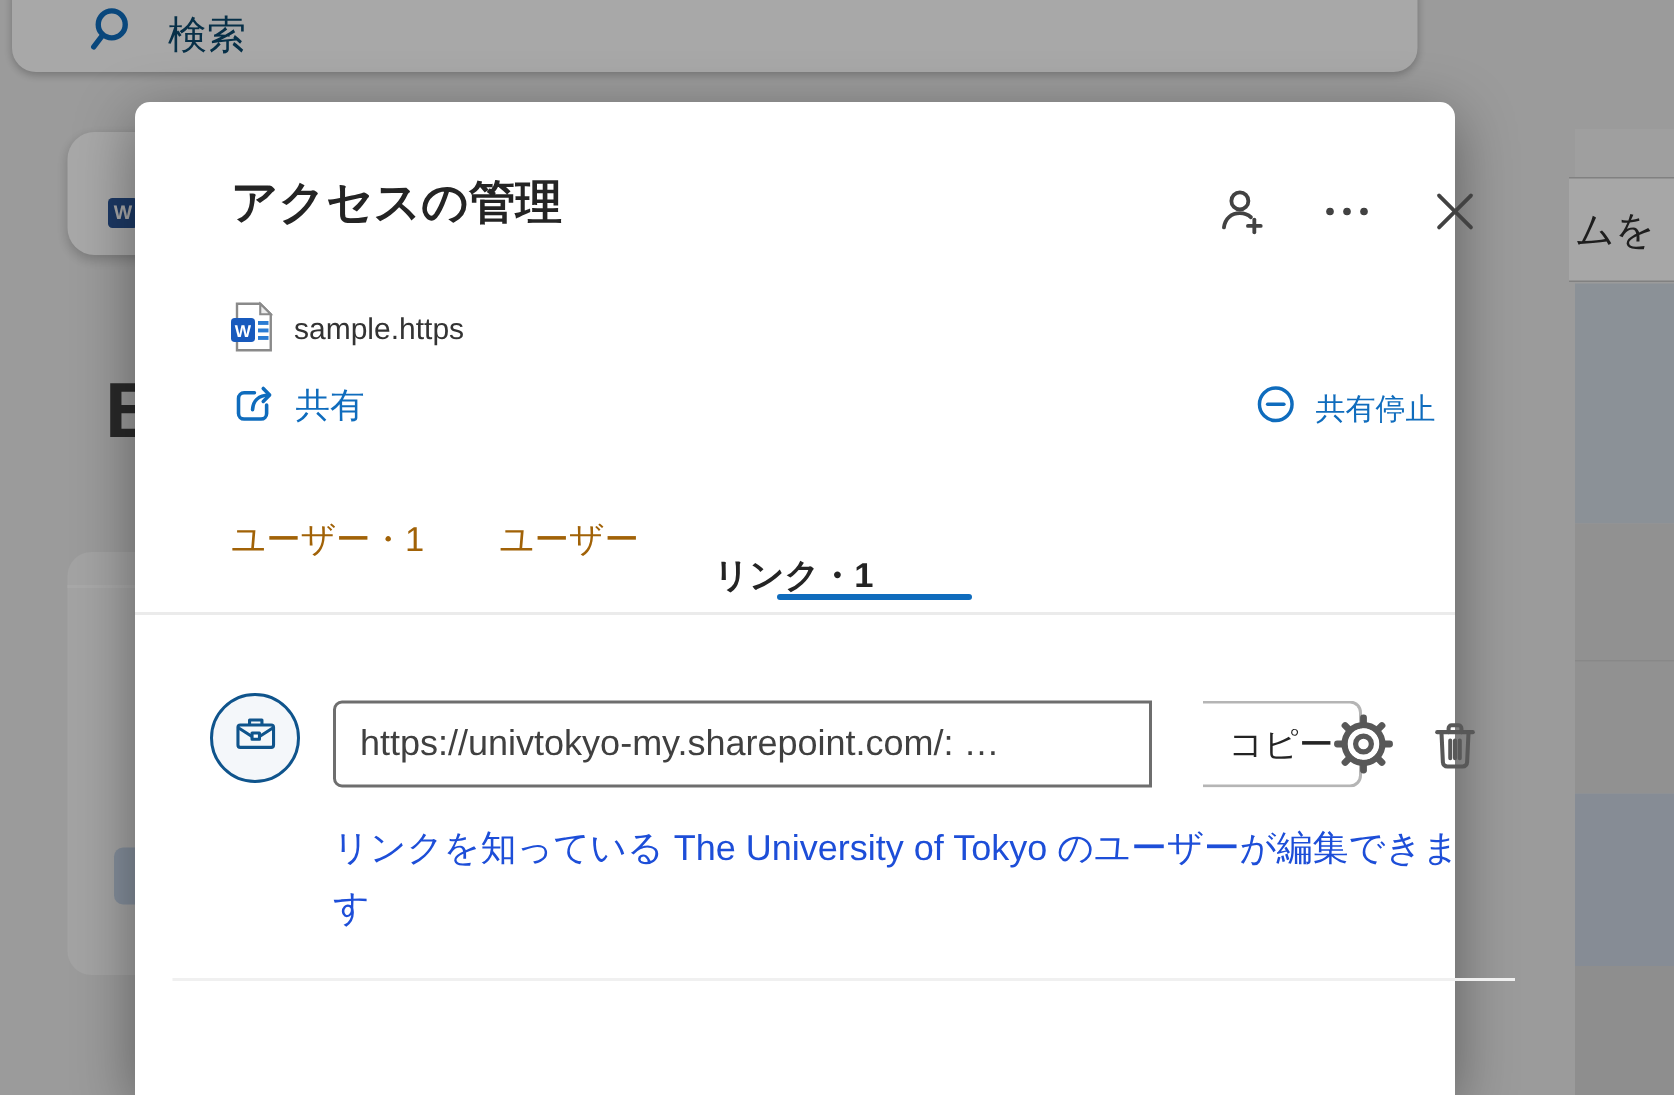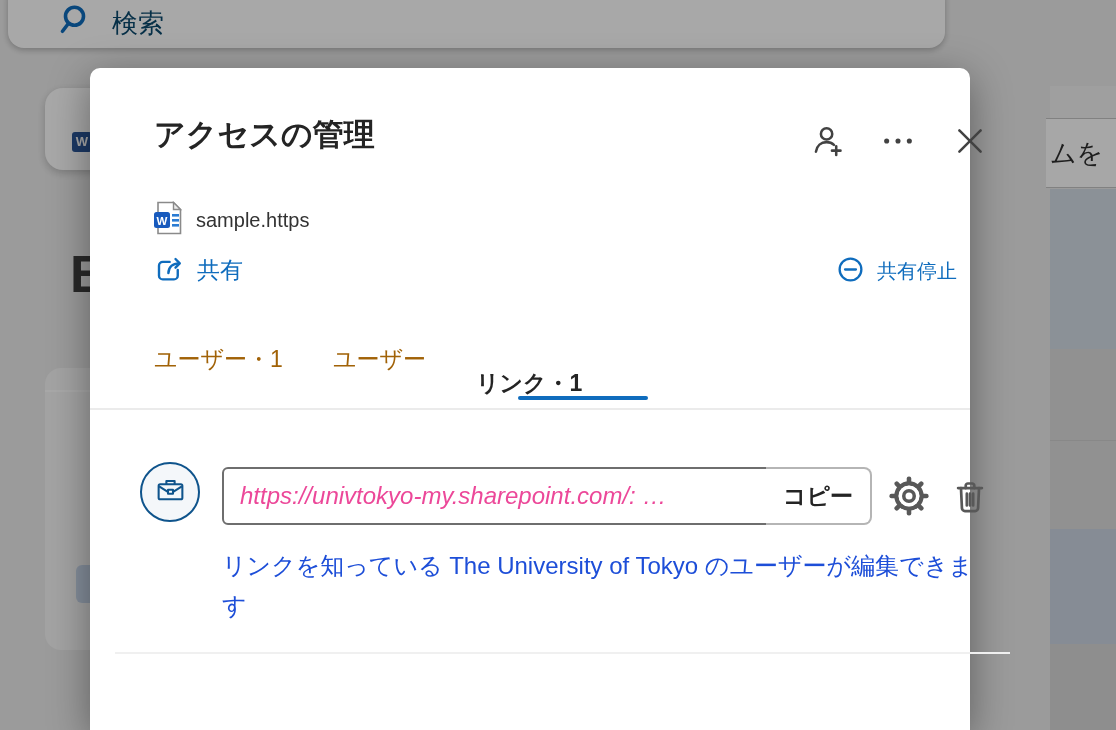--- a/index.html
+++ b/index.html
@@ -66,25 +66,25 @@
   .tab-underline { position:absolute; left:428px; top:328px; width:130px; height:4px;
     background:#0f6cbd; border-radius:2px; }
   .tabs-divider { position:absolute; left:0; top:340px; width:100%; height:2px; background:#ebebeb; }
 
   .link-avatar { position:absolute; left:50px; top:394px; width:60px; height:60px;
     border:2.5px solid #0f548c; border-radius:50%; background:#f4f7fa;
     display:flex; align-items:center; justify-content:center; }
 
   .url-box { position:absolute; left:132px; top:399px; width:546px; height:58px;
     border:2px solid #6e6e6e; border-radius:6px 0 0 6px; background:#fff;
-    font-size:24px; color:#ec4899; line-height:54px; padding:0 10px 0 16px;
-    white-space:nowrap; overflow:hidden;font-style:italic; }
-  .copy-btn { position:absolute; left:676px; top:399px; width:106px; height:58px;
+    font-size:24px; color:#404040; line-height:54px; padding:0 10px 0 16px;
+    white-space:nowrap; overflow:hidden; }
+  .copy-btn { position:absolute; left:712px; top:399px; width:106px; height:58px;
     border:2px solid #b5b5b5; border-left:none; border-radius:0 8px 8px 0; background:#fff;
-    font-size:23px; font-weight:700; color:#242424; cursor:pointer;
+    font-size:23px; font-weight:400; color:#242424; cursor:pointer;
     font-family:"Liberation Sans","DejaVu Sans",sans-serif; }
   .gear-btn { position:absolute; left:798px; top:407px; width:42px; height:42px;
     border:none; background:transparent; cursor:pointer; padding:0; }
   .trash-btn { position:absolute; left:860px; top:409px; width:40px; height:40px;
     border:none; background:transparent; cursor:pointer; padding:0; }
 
   .link-desc { position:absolute; left:132px; top:478px; width:768px;
     font-size:24px; line-height:40px; color:#1d4ed8; }
   .bottom-divider { position:absolute; left:25px; top:584px; width:895px; height:2px; background:#f0f0f0; }
 </style>

